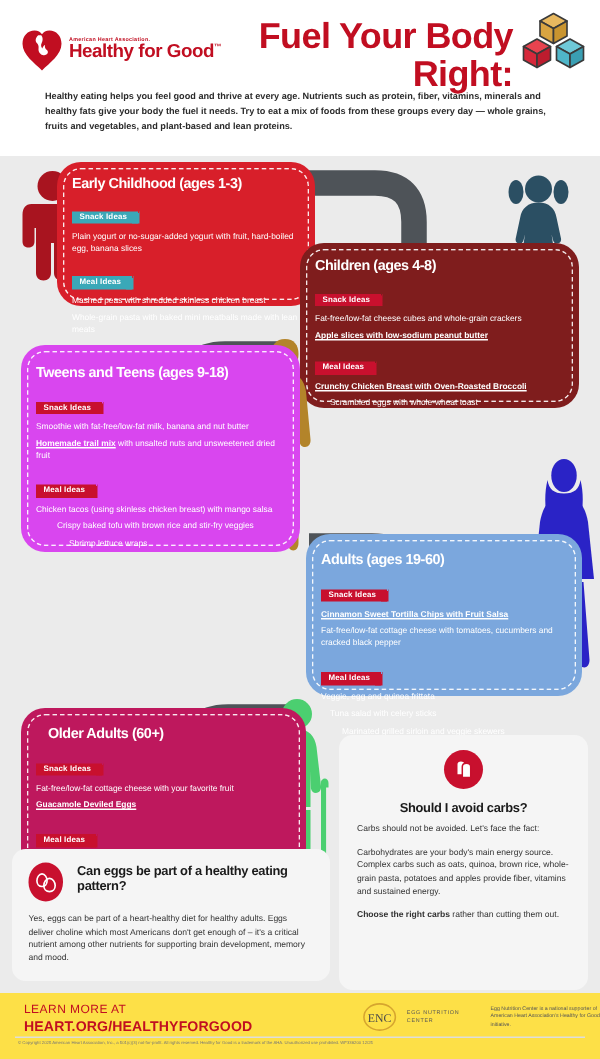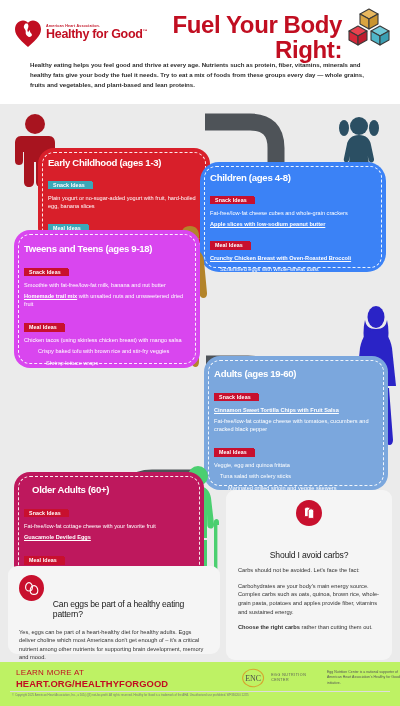--- a/index.html
+++ b/index.html
@@ -46,37 +46,37 @@
   .tag.red  { background: #c8102e; }
   .tag::after { content: ""; position: absolute; right: -1px; top: 0; bottom: 0; width: 5px; }
   .tag.teal::after { background: linear-gradient(to bottom right, transparent 49%, #3aa8b8 50%); }
   .tag.red::after  { background: linear-gradient(to bottom right, transparent 49%, #c8102e 50%); }
   .item { font-size: 5.6px; line-height: 1.45; margin-top: 3px; }
   .item.ul { text-decoration: underline; font-weight: bold; }
   .pad { padding: 0 10px; }
 
   
   .c-red   { background: #d81f2a; color: #fff; }
-  .c-teal  { background: #3b82f6; color: #ffffff; border-radius: 19px; }
+  .c-teal  { background: #7f1d1d; color: #ffffff; }
   .c-gold  { background: #d946ef; color: #ffffff; }
   .c-blue  { background: #7ba7dd; color: #ffffff; }
   .c-green { background: #be185d; color: #ffffff; }
 
   .figure { position: absolute; }
 
   
   .qa { position: absolute; background: #f5f5f5; border-radius: 9px; }
   .qa-icon { width: 26px; height: 26px; border-radius: 50%; background: #c8102e;
              display: flex; align-items: center; justify-content: center; }
-  .qa-title { font-size: 8.6px; font-weight: normal; color: #1a1a1a; line-height: 1.2; letter-spacing: -.2px; margin-top: 24px; }
+  .qa-title { font-size: 8.6px; font-weight: bold; color: #1a1a1a; line-height: 1.2; letter-spacing: -.2px; }
   .qa-body { font-size: 5.7px; line-height: 1.5; color: #333; }
   .qa-body b { font-weight: bold; }
 
   
-  .footer { position: absolute; left: 0; top: 662px; width: 400px; height: 44px; background: #bef264; }
+  .footer { position: absolute; left: 0; top: 662px; width: 400px; height: 44px; background: #fde047; }
   .learn { position: absolute; left: 16px; top: 6px; }
   .learn-1 { font-size: 8px; color: #c10e21; letter-spacing: .3px; }
   .learn-2 { font-size: 9.4px; color: #c10e21; font-weight: bold; letter-spacing: .1px; margin-top: 1px; }
   .enc { position: absolute; left: 240px; top: 6px; display: flex; align-items: center; gap: 5px; }
   .enc-mark { width: 28px; height: 20px; }
   .enc-words { font-size: 3.6px; line-height: 1.5; color: #555; letter-spacing: .5px; }
   .enc-note { font-size: 3.5px; line-height: 1.45; color: #555; width: 78px; }
   .copyright { position: absolute; left: 12px; top: 32px; right: 10px;
                font-size: 2.85px; color: #777; line-height: 1.4; }
   .rule { position: absolute; left: 10px; right: 10px; top: 29px; height: .5px; background: #ddd; }
@@ -146,21 +146,21 @@
       </g>
     </svg>
 
     <svg class="figure" style="left:14px; top:8px; width:42px; height:78px;" viewBox="0 0 42 78">
       <g fill="#a8141f">
         <circle cx="21" cy="12" r="10"></circle>
         <path d="M11 24h20c4 0 6 3 6 7v18c0 3-2 4-4 4s-4-1-4-4V40h-1v30c0 3-2 5-5 5s-5-2-5-5V50h-2v20c0 3-2 5-5 5s-5-2-5-5V40H5v9c0 3-2 4-4 4s-4-1-4-4V31c0-4 2-7 6-7z" transform="translate(4,0)"></path>
       </g>
     </svg>
 
-    <div class="card c-red" style="left:38px; top:4px; width:172px; height:96px;margin-top:40px;">
+    <div class="card c-red" style="left:38px; top:4px; width:172px; height:96px;">
       <div class="dash"></div>
       <div class="pad" style="padding-top:9px;">
         <div class="card-title">Early Childhood (ages 1-3)</div>
         <div style="margin-top:5px;"><span class="tag teal">Snack Ideas</span></div>
         <div class="item">Plain yogurt or no-sugar-added yogurt with fruit, hard-boiled egg, banana slices</div>
         <div style="margin-top:6px;"><span class="tag teal">Meal Ideas</span></div>
         <div class="item">Mashed peas with shredded skinless chicken breast</div>
         <div class="item">Whole-grain pasta with baked mini meatballs made with lean meats</div>
       </div>
     </div>
@@ -212,21 +212,21 @@
 
     <svg class="figure" style="left:356px; top:200px; width:40px; height:142px;" viewBox="0 0 40 142">
       <g fill="#2a23c6">
         <ellipse cx="20" cy="13" rx="8.5" ry="11"></ellipse>
         <path d="M9 16c-2 8-2 18 0 26h22c2-8 2-18 0-26-1 6-4 9-11 9S10 22 9 16z"></path>
         <path d="M20 26c9 0 14 7 16 18l4 38H0l4-38c2-11 7-18 16-18z"></path>
         <path d="M7 84h11v52c0 3-1.5 5-3.5 5S11 139 11 136zM22 84h11l4 52c0 3-1.5 5-3.5 5S30 139 30 136z"></path>
       </g>
     </svg>
 
-    <div class="card c-blue" style="left:204px; top:252px; width:184px; height:134px;">
+    <div class="card c-blue" style="left:204px; top:252px; width:184px; height:108px;">
       <div class="dash"></div>
       <div class="pad" style="padding-top:12px;">
         <div class="card-title">Adults (ages 19-60)</div>
         <div style="margin-top:6px;"><span class="tag red">Snack Ideas</span></div>
         <div class="item ul">Cinnamon Sweet Tortilla Chips with Fruit Salsa</div>
         <div class="item">Fat-free/low-fat cottage cheese with tomatoes, cucumbers and cracked black pepper</div>
         <div style="margin-top:7px;"><span class="tag red">Meal Ideas</span></div>
         <div class="item">Veggie, egg and quinoa frittata</div>
         <div class="item" style="margin-left:6px;">Tuna salad with celery sticks</div>
         <div class="item" style="margin-left:14px;">Marinated grilled sirloin and veggie skewers</div>

